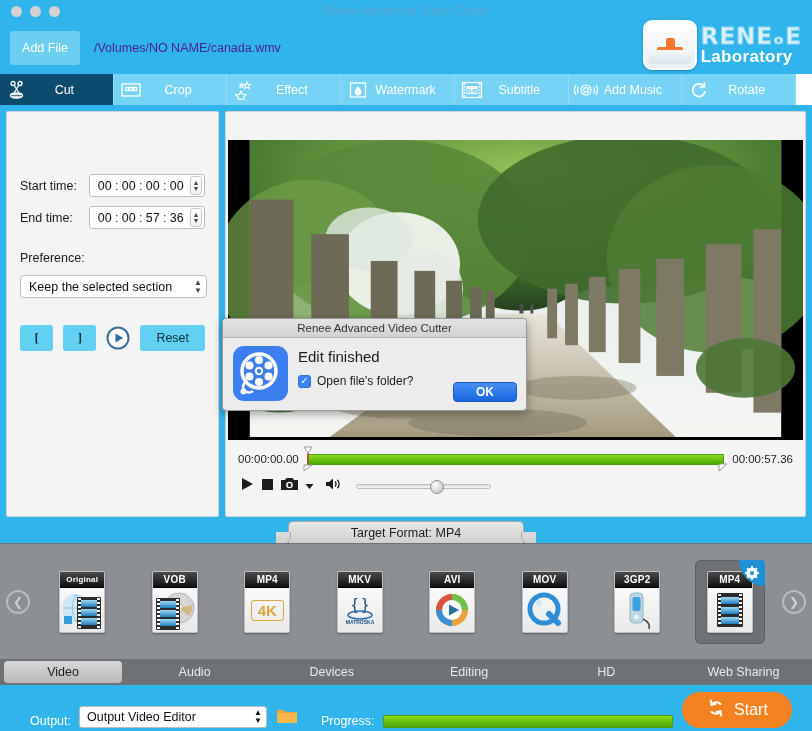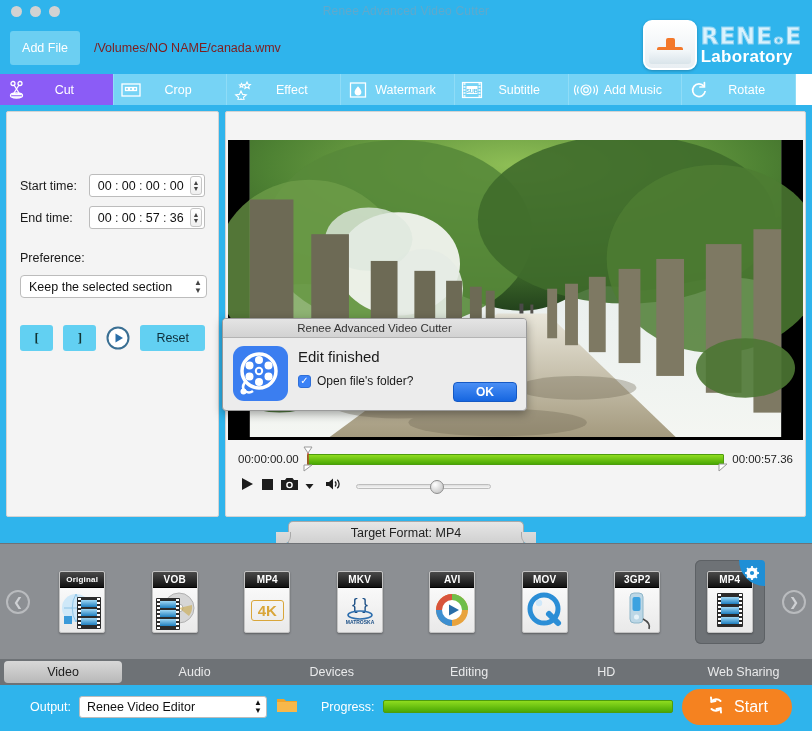--- a/index.html
+++ b/index.html
@@ -28,21 +28,21 @@
     height:52px; background:#2fb4ec; position:relative;
     display:flex; align-items:center;
   }
   .add-file-btn {
     margin-left:10px; width:70px; height:34px;
     background:#6ccff2; color:#fff; border:none; border-radius:3px;
     font-size:12.5px; font-family:"Liberation Sans",sans-serif;
     cursor:pointer;
   }
   .file-path {
-    margin-left:14px; color:#7f1d1d; font-size:12.5px;
+    margin-left:14px; color:#4c1d95; font-size:12.5px;
   }
   .logo {
     position:absolute; right:4px; top:-2px;
     display:flex; align-items:center; gap:4px;
   }
   .logo-mark {
     width:54px; height:50px; border-radius:9px;
     background:linear-gradient(#ffffff,#e8eef2);
     border:2px solid #ffffff;
     box-shadow:0 1px 3px rgba(0,0,0,.25);
@@ -70,21 +70,21 @@
   }
   .logo-bot { font-size:17px; color:#ffffff; font-weight:bold; letter-spacing:.3px; }
 
   
   .tabs { display:flex; height:31px; background:#76d3f5; }
   .tab {
     flex:1; display:flex; align-items:center; justify-content:flex-start;
     gap:0px; color:#ffffff; font-size:12.5px; cursor:pointer;
     border-right:1px solid #8fdcf7; position:relative;
   }
-  .tab.active { background:#8b5cf6; }
+  .tab.active { background:#0c4a6e; }
   .tab .tico { width:34px; display:flex; align-items:center; justify-content:center; }
   .tab .tlabel { flex:1; text-align:center; padding-right:18px; }
   .tabs .spacer { width:16px; background:#ffffff; }
 
   
   .content {
     position:relative; margin:6px 6px 0 6px; height:406px;
     display:flex; gap:6px;
   }
   .left-panel {
@@ -214,21 +214,21 @@
   .filmstrip:after  { right:1px; }
 
   .cat-bar { height:26px; background:#6e7276; display:flex; align-items:center; }
   .cat { flex:1; text-align:center; font-size:12.5px; color:#e9eaeb; cursor:pointer; }
   .cat.active {
     background:linear-gradient(#d8d8d8,#b8b8b8); color:#1d1d1d;
     border-radius:4px; height:22px; line-height:22px; margin:16px 4px; flex:0 0 118px;
   }
 
   
-  .footer { height:43px; background:#2fb4ec; display:flex; align-items:center; padding:0 6px; }
+  .footer { height:43px; background:#2fb4ec; display:flex; align-items:flex-end; padding:0 6px; }
   .out-lbl { color:#fff; font-size:12.5px; margin-left:24px; }
   .out-select {
     margin-left:8px; width:188px; height:22px; background:#fff;
     border:1px solid #bcbcbc; border-radius:3px;
     display:flex; align-items:center; padding:0 4px 0 7px;
     font-size:12.5px; color:#111; cursor:pointer;
   }
   .folder-ico { margin-left:10px; cursor:pointer; }
   .prog-lbl { color:#fff; font-size:12.5px; margin-left:24px; }
   .prog-bar { margin-left:8px; width:290px; height:13px;
@@ -719,21 +719,21 @@
     <div class="cat">Audio</div>
     <div class="cat">Devices</div>
     <div class="cat">Editing</div>
     <div class="cat">HD</div>
     <div class="cat">Web Sharing</div>
   </div>
 
   <div class="footer">
     <span class="out-lbl">Output:</span>
     <div class="out-select">
-      <span>Renee Video Editor</span>
+      <span>Output Video Editor</span>
       <span class="arrow" style="margin-left:auto;font-size:8px;line-height:8px;text-align:center;">▲<br>▼</span>
     </div>
     <span class="folder-ico">
       <svg width="20" height="16" viewBox="0 0 20 16">
           <path d="M0 2 h7 l2 2 h11 v11 H0Z" fill="#f0a42a"></path>
       <path d="M0 5 h20 v10 H0Z" fill="#f7b84b"></path>
         </svg>
     </span>
     <span class="prog-lbl">Progress:</span>
     <span class="prog-bar"></span>

